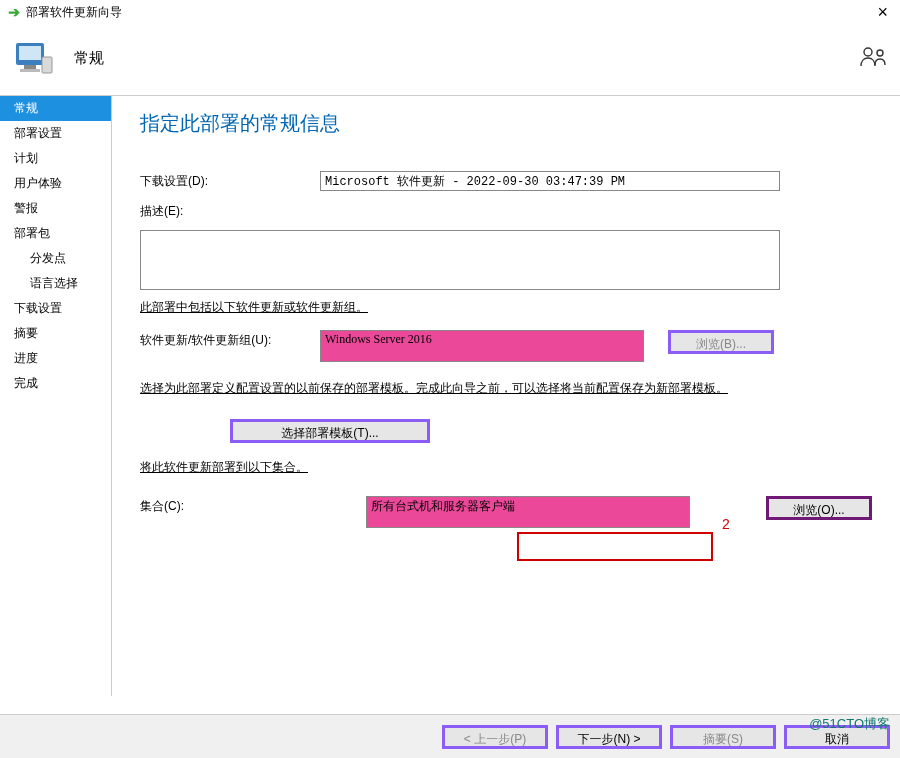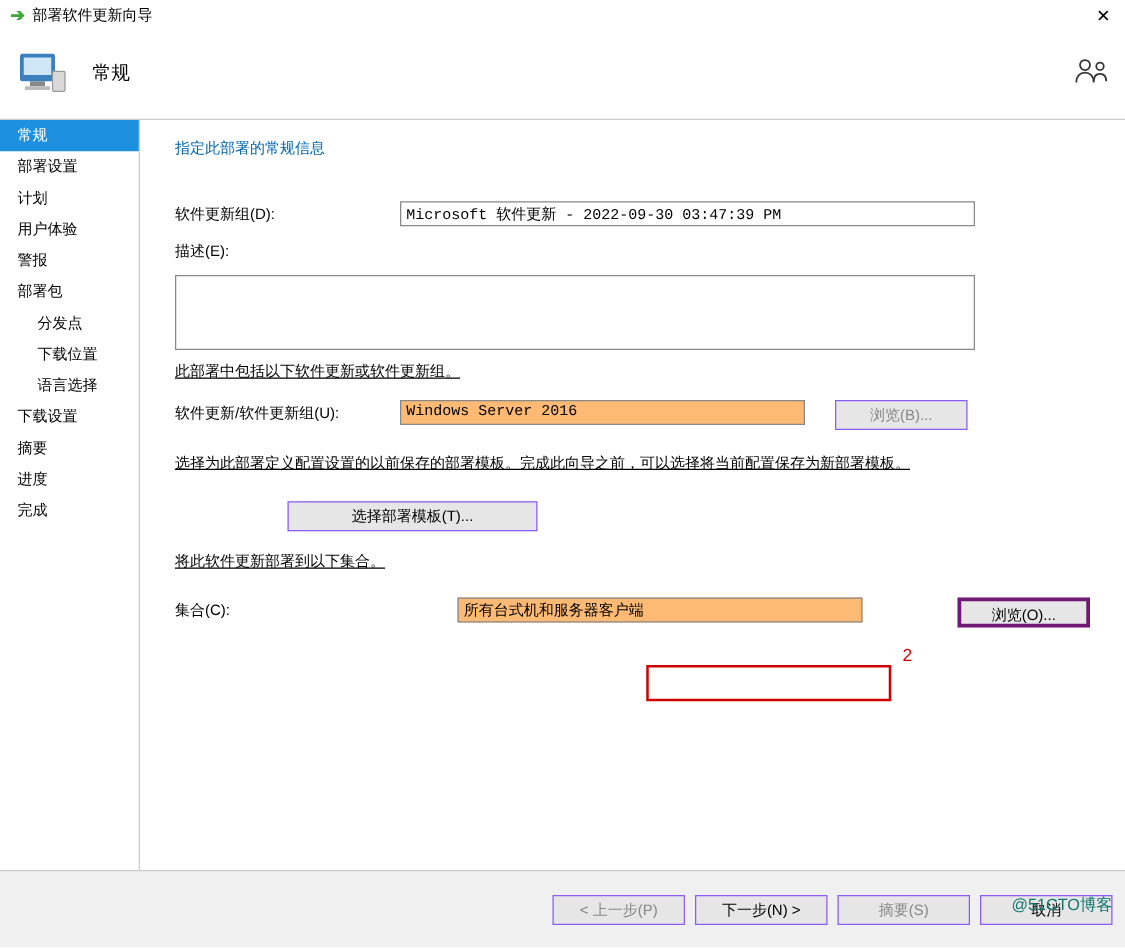--- a/index.html
+++ b/index.html
@@ -75,21 +75,21 @@
     .sidebar .nav-sub {
       padding-left: 30px;
     }
     .main {
       flex: 1;
       padding: 14px 28px 0 28px;
       position: relative;
     }
     .main h2 {
       color: #0066b3;
-      font-size: 12px;
+      font-size: 20px;
       font-weight: normal;
       margin-bottom: 34px;
     }
     .form-row {
       display: flex;
       align-items: flex-start;
       margin-bottom: 10px;
     }
     .form-row .lbl {
       width: 180px;
@@ -110,21 +110,21 @@
       border: 1px solid #888;
       resize: none;
       font-family: "SimSun", monospace;
       font-size: 12px;
       padding: 2px 4px;
       overflow-y: scroll;
     }
     .note { font-size: 12px; margin: 6px 0 14px 0; text-decoration: underline; }
     .btn {
       background: #e6e6e6;
-      border: 1px solid #8b5cf6;
+      border: 3px solid #8b5cf6;
       font-size: 12px;
       padding: 3px 12px;
       height: 24px;
       min-width: 96px;
       cursor: default;
     }
     .btn.disabled { color: #888; }
     .template-btn-wrap { margin: 22px 0 16px 90px; }
     .template-btn-wrap .btn { min-width: 200px; }
     .annot {
@@ -136,45 +136,45 @@
     .annot-num {
       position: absolute;
       color: #d10000;
       font-size: 14px;
       pointer-events: none;
     }
     .annot-num.n2 { left: 610px; top: 420px; }
     .bottom-bar {
       position: absolute;
       left: 0; right: 0; bottom: 0;
-      height: 62px;
+      height: 44px;
       background: #f0f0f0;
       border-top: 1px solid #ccc;
       display: flex;
       align-items: center;
       justify-content: flex-end;
       padding-right: 10px;
       gap: 8px;
     }
     .bottom-bar .btn { min-width: 106px; }
     .watermark {
       position: absolute;
       right: 10px; bottom: 25px;
       color: #0f766e;
       font-size: 13px;
       pointer-events: none;
       margin-top: 20px;
     }
     .readonly-box {
       border: 1px solid #888;
-      font-family: Liberation Mono, monospace;
+      font-family: Liberation Serif, serif;
       font-size: 12px;
       padding: 1px 4px;
-      height: 20px;
-      background: #fdba74;
+      height: 32px;
+      background: #ec4899;
       display: inline-block;
     }
     .collection-row-btn {
       margin-left: 30px;
       min-width: 106px;
       border: 3px solid #701a75;
     }
   </style>
 </head>
 <body>
@@ -209,33 +209,32 @@
 <div class="body">
 
   <div class="sidebar">
     <span class="nav-item active">常规</span>
     <span class="nav-item">部署设置</span>
     <span class="nav-item">计划</span>
     <span class="nav-item">用户体验</span>
     <span class="nav-item">警报</span>
     <span class="nav-item">部署包</span>
     <span class="nav-item nav-sub">分发点</span>
-    <span class="nav-item nav-sub">下载位置</span>
     <span class="nav-item nav-sub">语言选择</span>
     <span class="nav-item">下载设置</span>
     <span class="nav-item">摘要</span>
     <span class="nav-item">进度</span>
     <span class="nav-item">完成</span>
   </div>
 
   <div class="main">
     <h2>指定此部署的常规信息</h2>
 
     <div class="form-row">
-      <span class="lbl">软件更新组(D):</span>
+      <span class="lbl">下载设置(D):</span>
       <input class="text-input wide" value="Microsoft 软件更新 - 2022-09-30 03:47:39 PM" style="">
     </div>
 
     <div class="form-row">
       <span class="lbl">描述(E):</span>
     </div>
     <textarea class="textarea" style=""></textarea>
 
     <div class="note">此部署中包括以下软件更新或软件更新组。</div>
 

